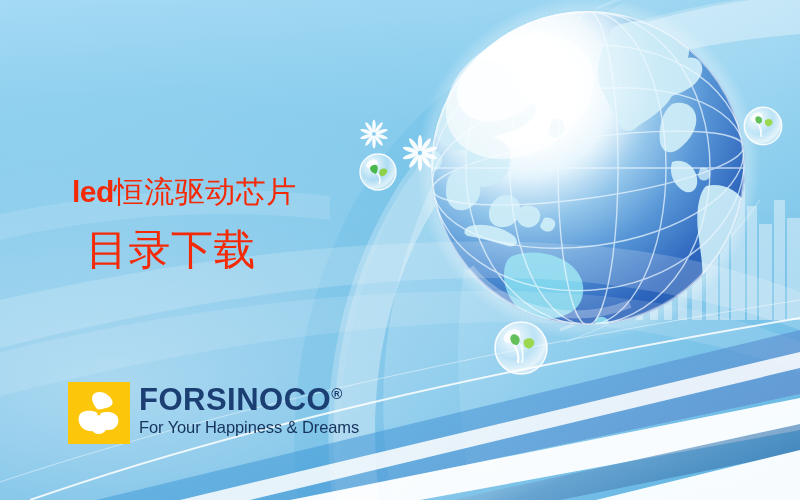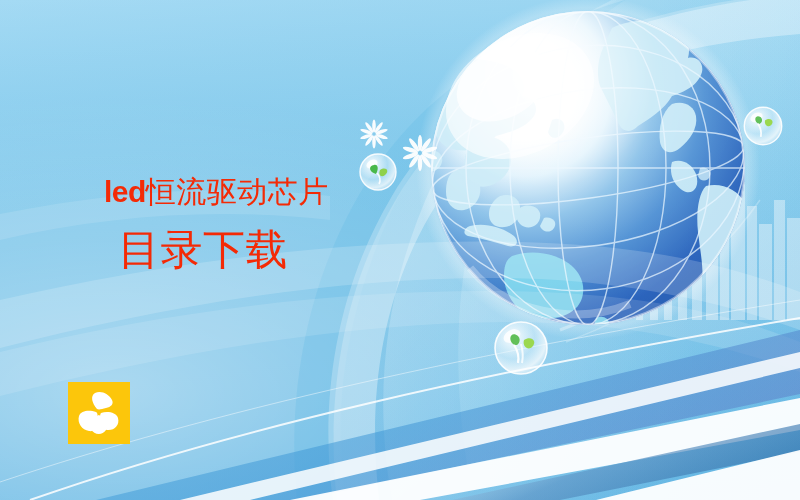--- a/index.html
+++ b/index.html
@@ -33,21 +33,21 @@
     position: absolute;
     inset: 0;
     width: 800px;
     height: 500px;
     display: block;
   }
 
   
   .headline {
     position: absolute;
-    left: 104px;
+    left: 72px;
     top: 163px;
     width: 330px;
     z-index: 40;
     pointer-events: none;
   }
   .headline-line {
     color: #f42a06;
     font-family: "DejaVu Serif", "Liberation Serif", serif;
     font-size: 31px;
     line-height: 58px;
@@ -353,15 +353,19 @@
         <rect x="0" y="0" width="62" height="62" fill="#fcc60b"></rect>
         <g fill="#ffffff">
           <path d="M29,27 C24,21 22,14 27,11 C33,8 41,12 44,18 C46,22 43,25 38,26 C34,27 31,28 29,27 Z"></path>
           <path d="M28,30 C22,28 13,28 11,34 C9,41 14,48 21,49 C26,50 28,46 29,40 C30,35 30,31 28,30 Z"></path>
           <path d="M33,31 C39,29 48,30 50,36 C52,43 46,49 39,48 C34,47 32,43 32,37 C32,34 32,32 33,31 Z"></path>
           <path d="M30,33 C33,38 34,47 29,50 C23,53 16,49 15,43 C14,38 18,35 24,34 C27,33 29,33 30,33 Z" opacity="0"></path>
           <path d="M31,33 C36,36 41,43 38,48 C34,54 26,53 23,47 C21,43 24,38 28,35 C29,34 30,33 31,33 Z"></path>
         </g>
       </svg>
     </div>
+    <div class="logo-text">
+      <div class="logo-word"><span>FORSINOCO</span><span class="reg">®</span></div>
+      <div class="logo-tagline">For Your Happiness &amp; Dreams</div>
+    </div>
   </div>
 
 </div>
 
 </body></html>

